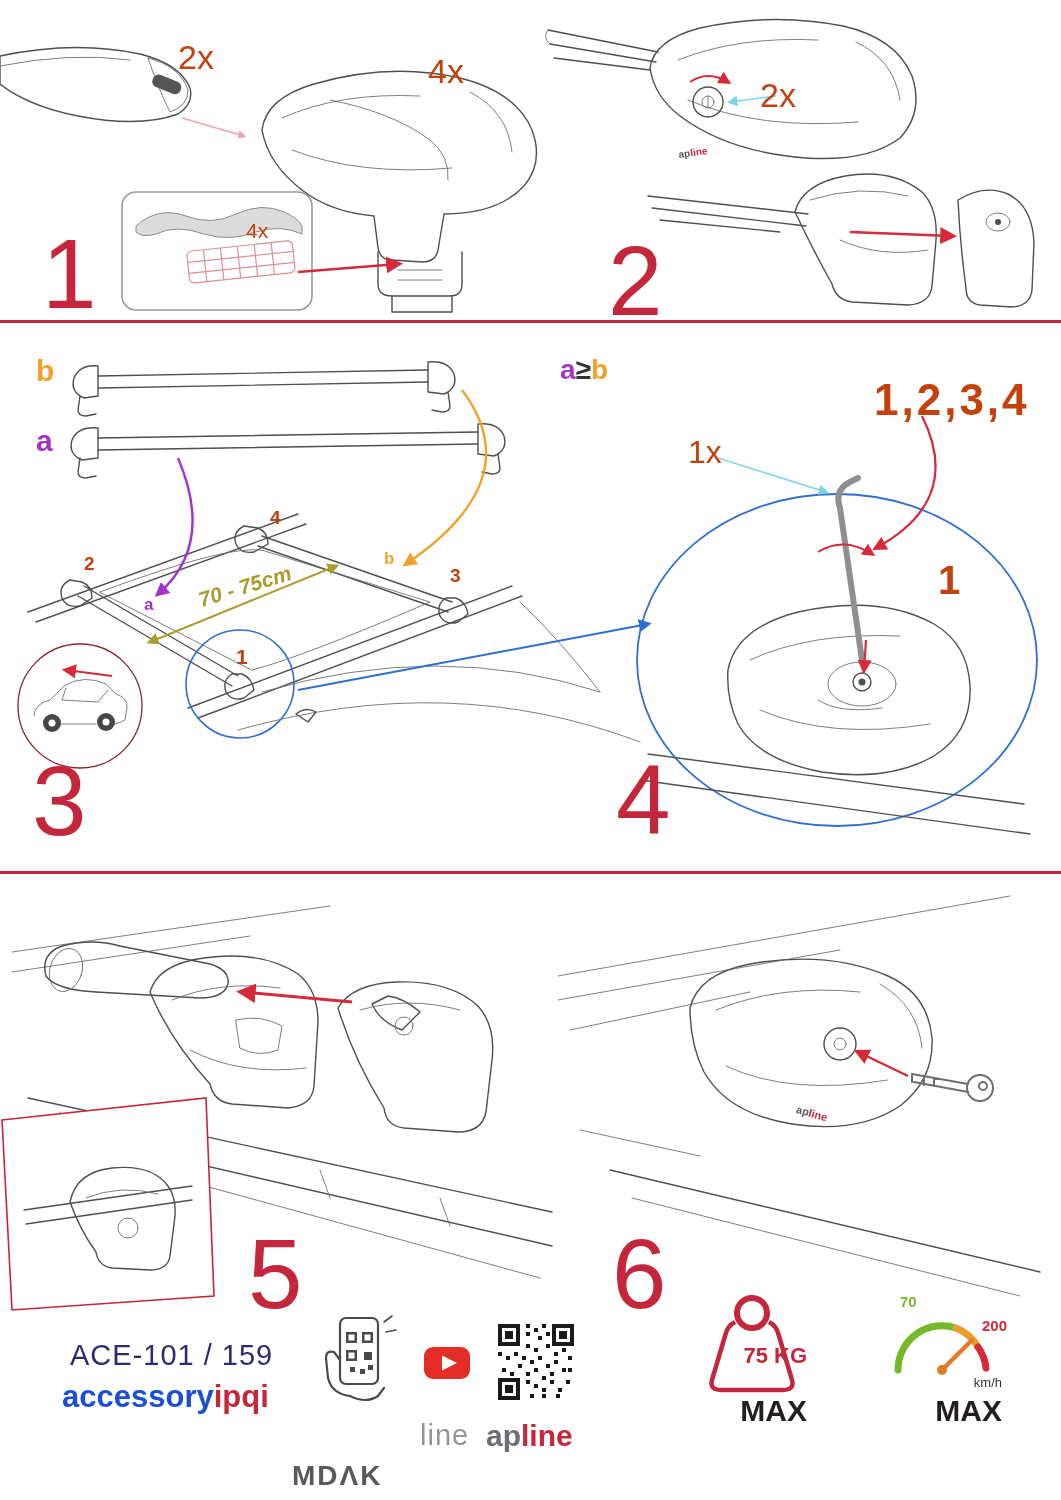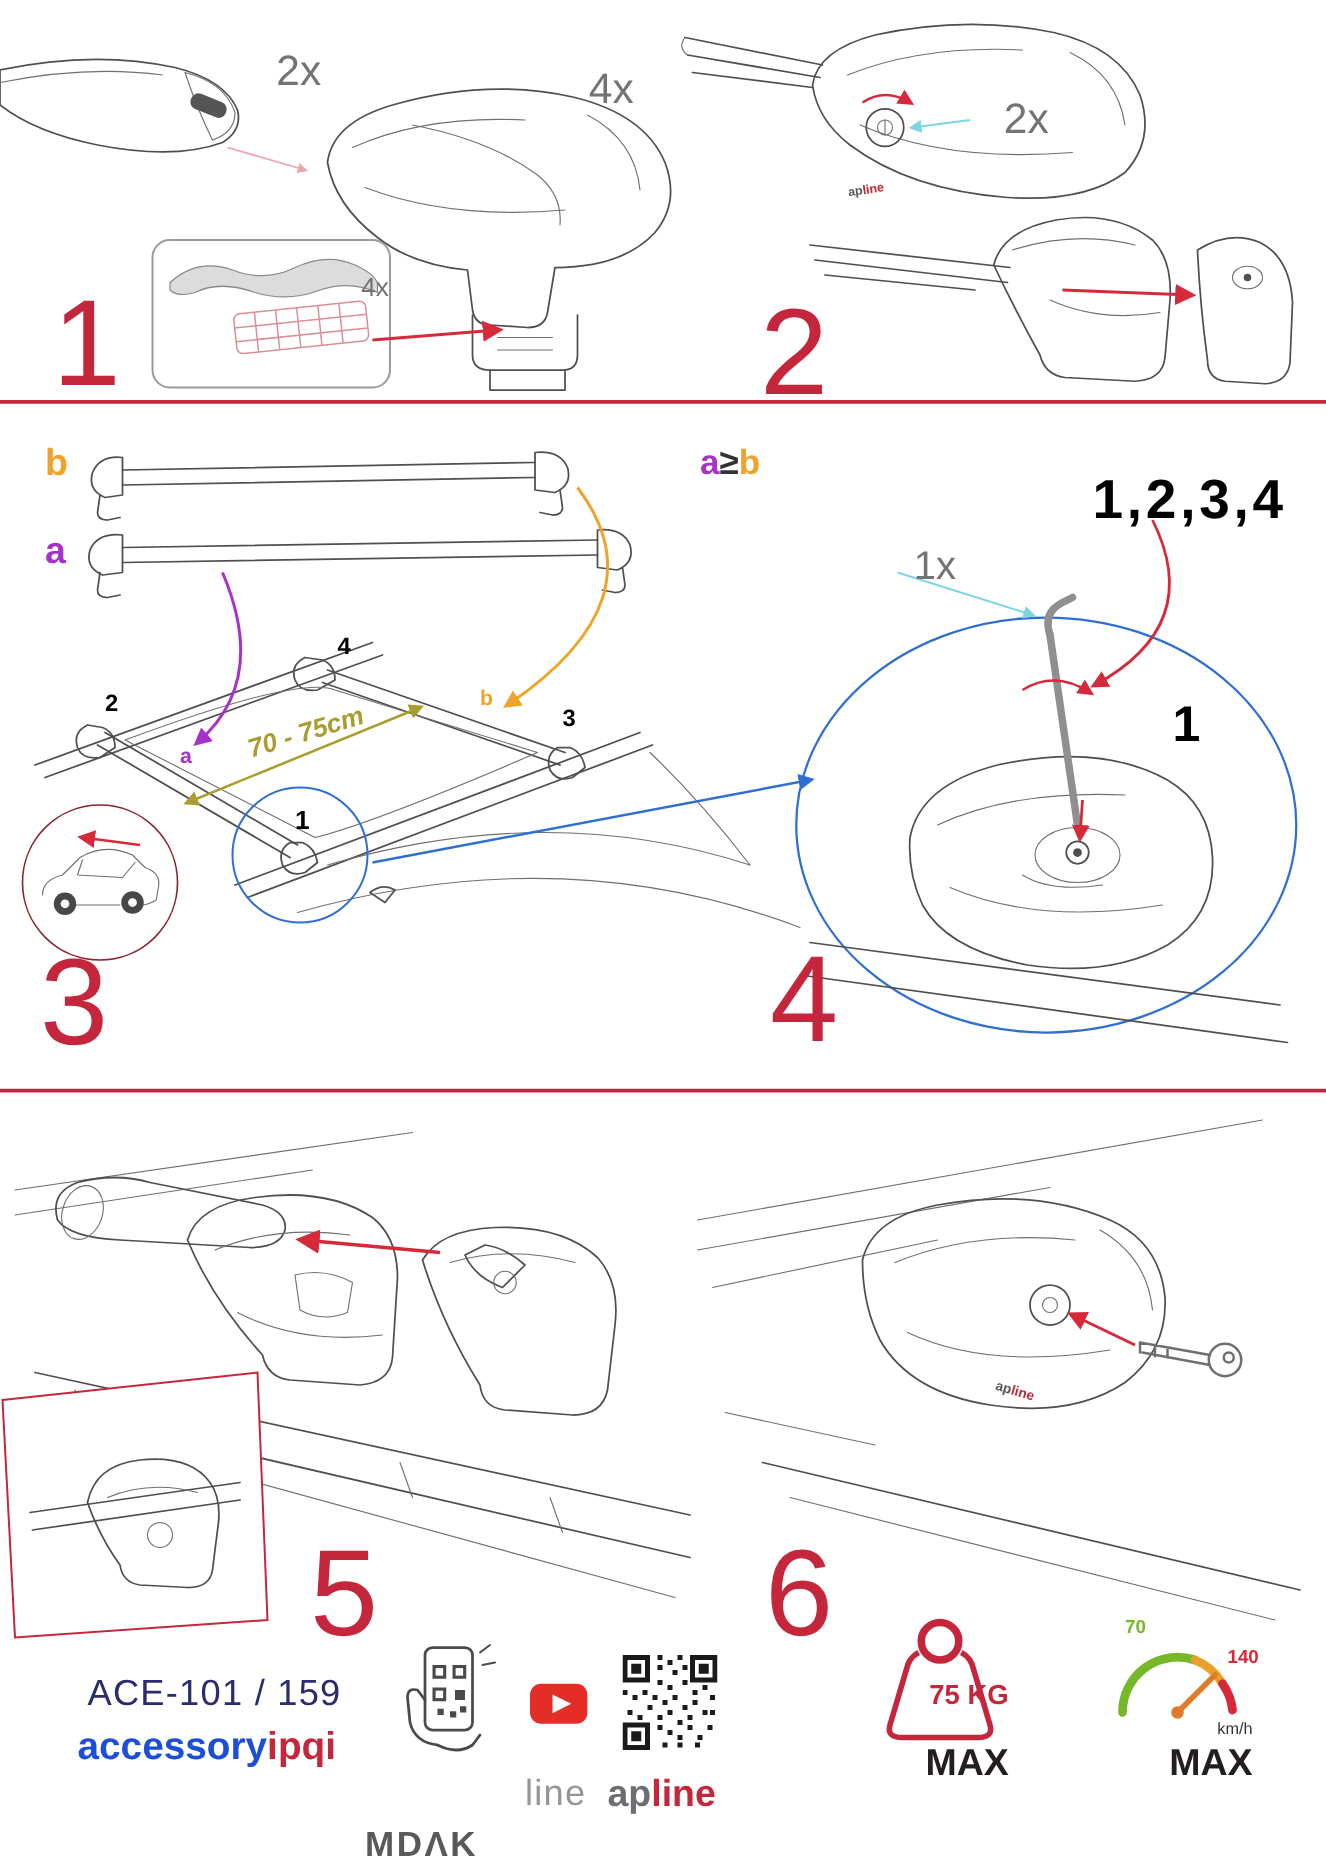--- a/index.html
+++ b/index.html
@@ -5,24 +5,24 @@
   html,body{margin:0;padding:0;}
   body{
     width:1061px;height:1500px;position:relative;background:#ffffff;
     font-family:"Liberation Sans", sans-serif;overflow:hidden;
   }
   svg.art{position:absolute;pointer-events:none;}
   .ln{stroke:#4f4f4f;fill:none;stroke-width:1.4;stroke-linecap:round;stroke-linejoin:round;}
   .thin{stroke-width:0.9;stroke:#6f6f6f;}
   .lbl{position:absolute;display:inline-block;line-height:1;white-space:nowrap;}
   .num{color:#c4273b;font-size:98px;font-weight:400;}
-  .qty{color:#737373;font-weight:400;margin-left:43px;}
+  .qty{color:#c2410c;font-weight:400;}
   .divider{position:absolute;left:0;width:1061px;height:3px;background:#c4273b;}
   .b{font-weight:bold;}
-  .blue{color:#000000;}
+  .blue{color:#c2410c;}
   .orange{color:#f0a32a;}
   .purple{color:#a633c9;}
   .olive{color:#a89d2e;}
   .red{color:#c4273b;}
   .navy{color:#2b2b6f;}
   .gray{color:#58595b;}
   .center{text-align:right;}
   .rot{transform-origin:left top;}
 </style>
 </head>
@@ -359,15 +359,15 @@
 <svg class="art" style="left:880px;top:1290px;width:124px;height:102px" viewBox="0 0 124 102">
   <g fill="none" stroke-linecap="round" stroke-width="7">
     <path d="M18,80 A44,44 0 0 1 76,38" stroke="#76b82a"></path>
     <path d="M76,38 A44,44 0 0 1 98,57" stroke="#e8a02a"></path>
     <path d="M98,57 A44,44 0 0 1 106,78" stroke="#d6293a"></path>
   </g>
   <path d="M62,80 L92,50" stroke="#e07b2a" stroke-width="4.5" stroke-linecap="round"></path>
   <circle cx="62" cy="80" r="5" fill="#e07b2a"></circle>
 </svg>
 <span class="lbl b" style="left:900px;top:1294px;font-size:15px;color:#76b82a">70</span>
-<span class="lbl b" style="left:982px;top:1318px;font-size:15px;color:#d6293a">140</span>
+<span class="lbl b" style="left:982px;top:1318px;font-size:15px;color:#d6293a">200</span>
 <span class="lbl center" style="left:882px;top:1376px;width:120px;font-size:13px;color:#333">km/h</span>
 <span class="lbl b center" style="left:882px;top:1396px;width:120px;font-size:30px;color:#231f20">MAX</span>
 
 </body></html>

